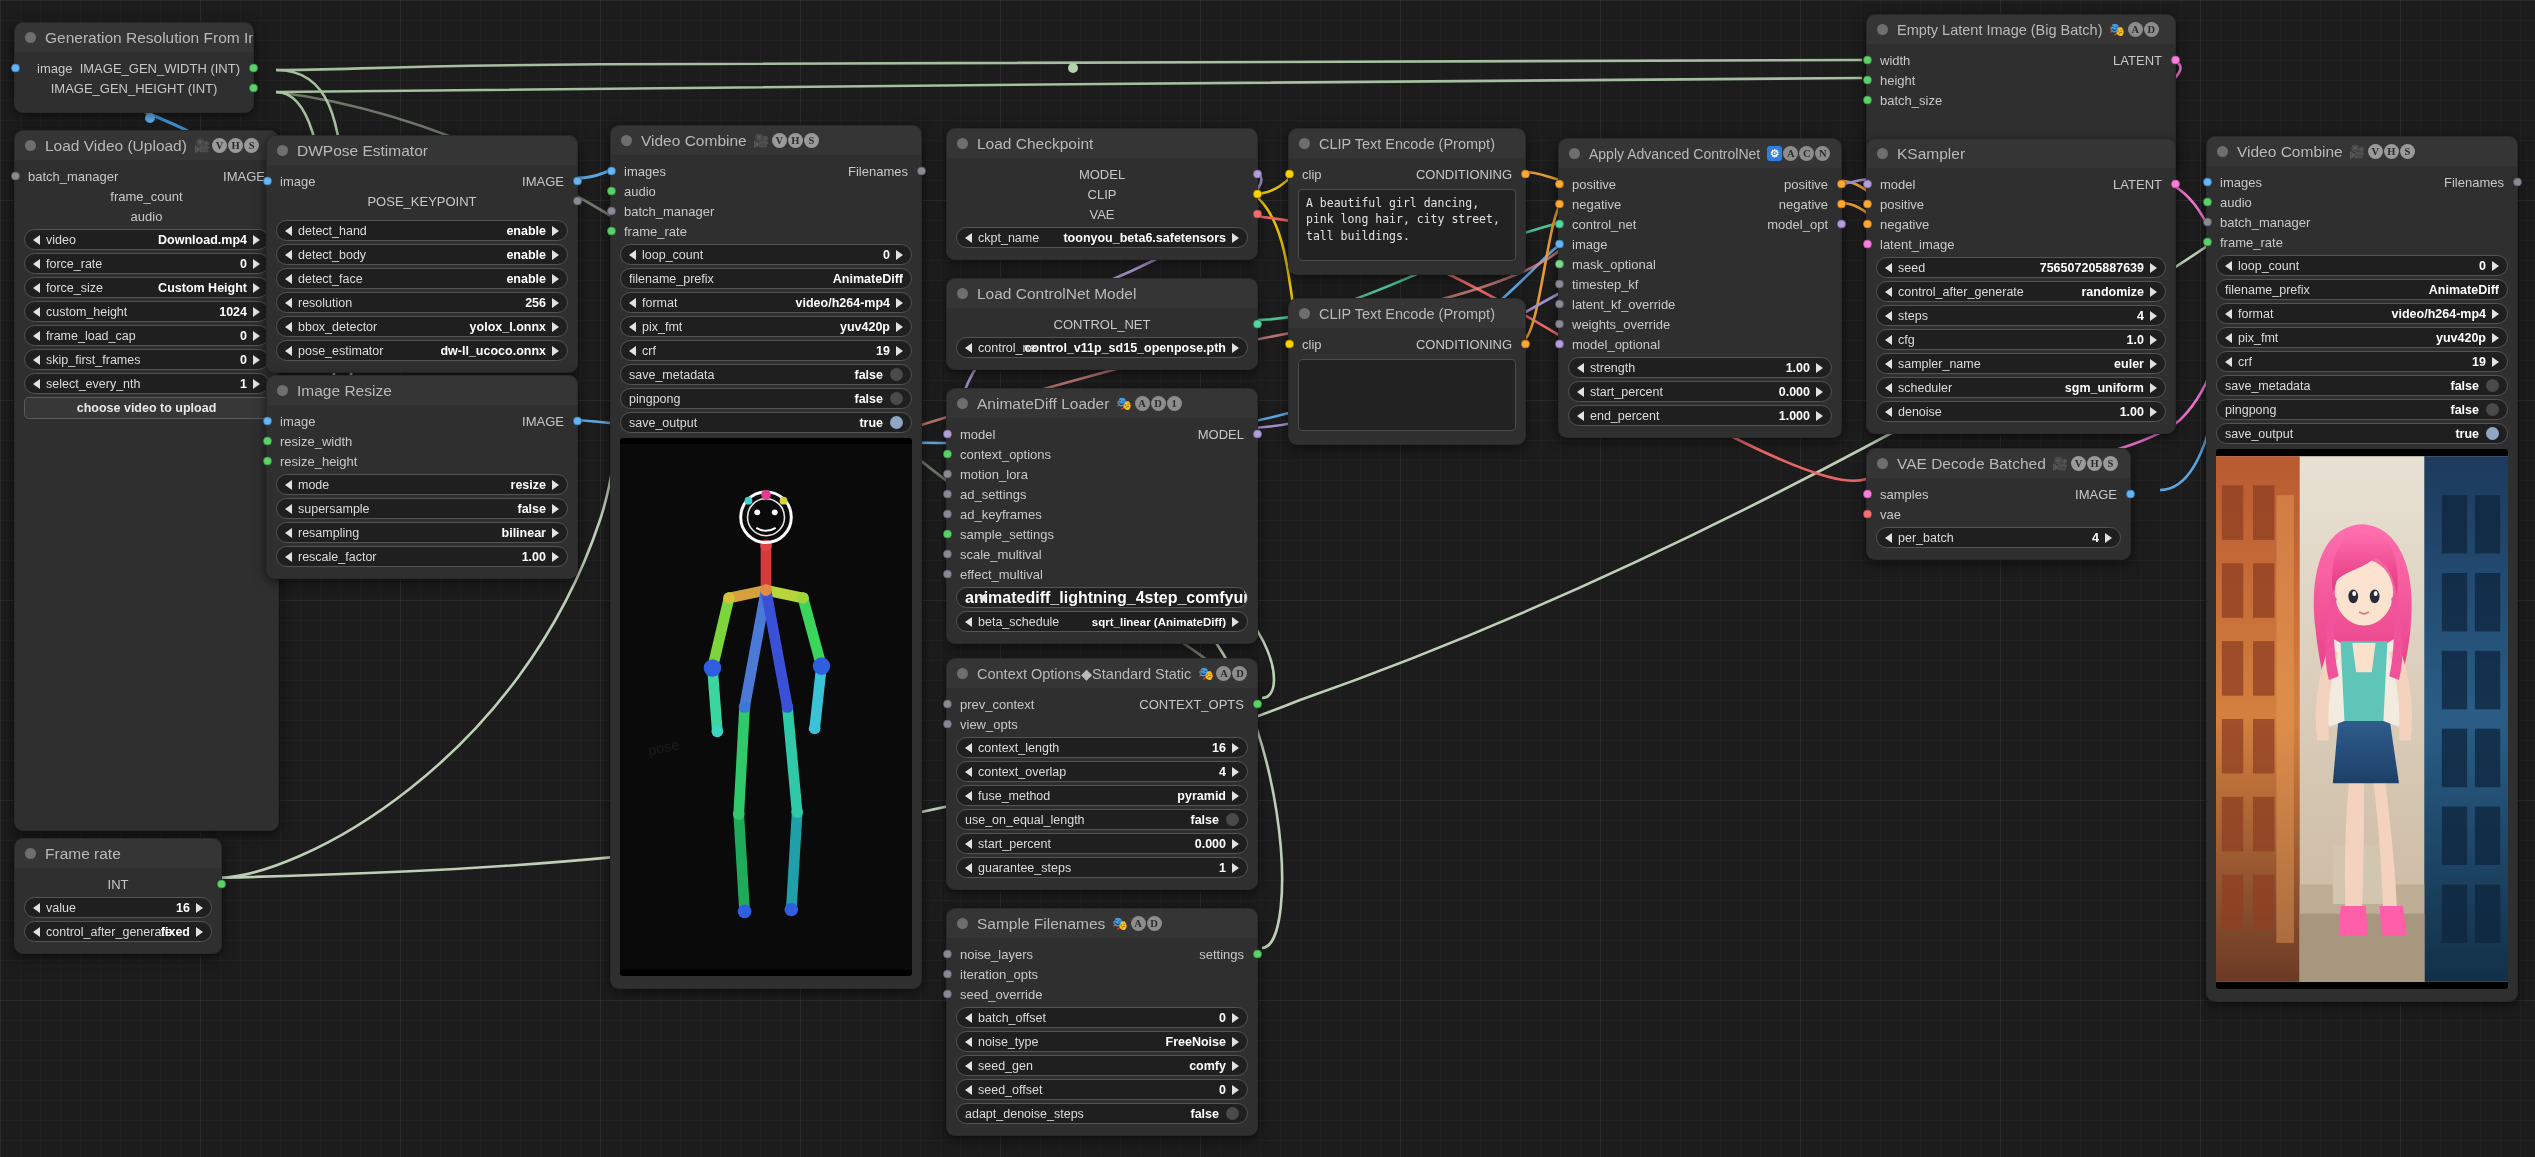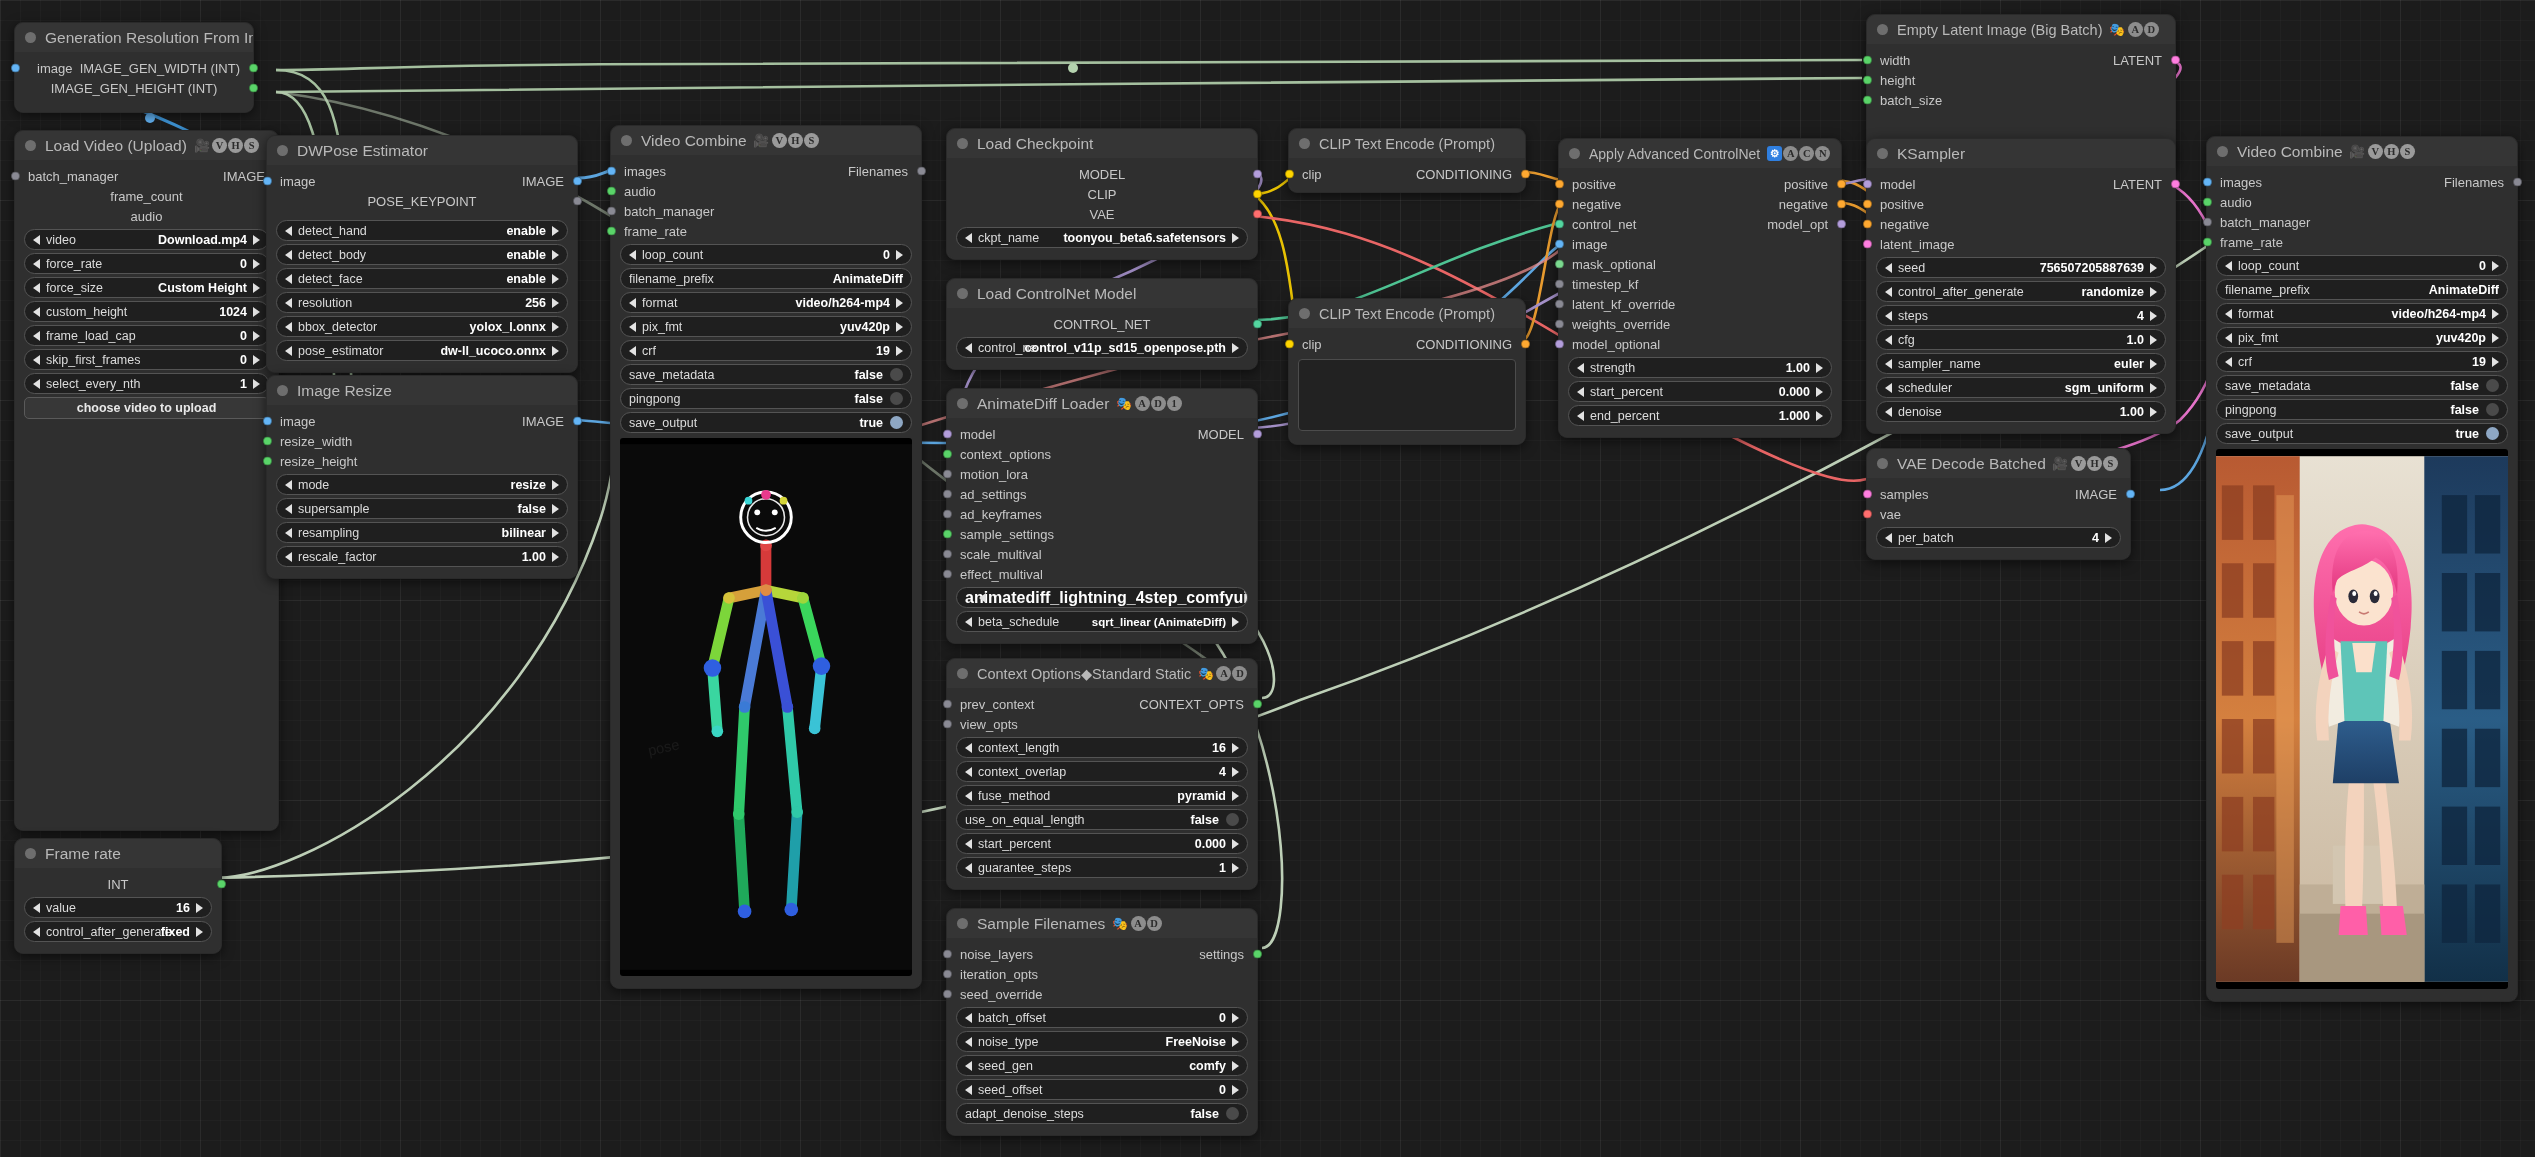--- a/index.html
+++ b/index.html
@@ -790,20 +790,21 @@
     <span style="font-size:14.5px">CLIP Text Encode (Prompt)</span>
   </div>
   <div class="node-body">
     <div class="slot">
       <span class="dot in c-clip"></span>
       <span>clip</span>
       <span style="flex:1"></span>
       <span>CONDITIONING</span>
       <span class="dot out c-cond"></span>
     </div>
+    <div class="textbox" style="height:72px;">A beautiful girl dancing, pink long hair, city street, tall buildings.</div>
   </div>
 </div>
 
 <div class="node" style="left:1288px; top:298px; width:238px;">
   <div class="node-title">
     <span class="title-dot"></span>
     <span style="font-size:14.5px">CLIP Text Encode (Prompt)</span>
   </div>
   <div class="node-body">
     <div class="slot">

